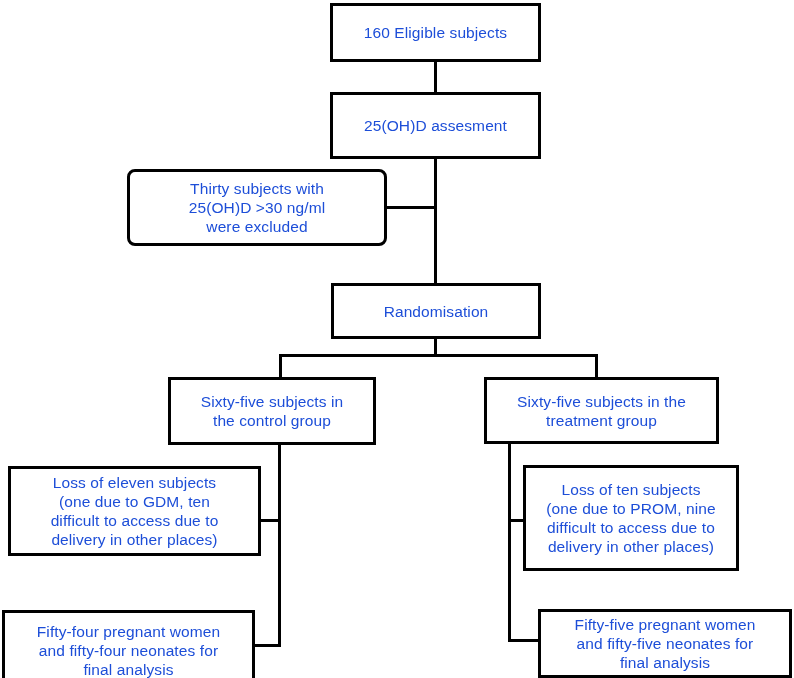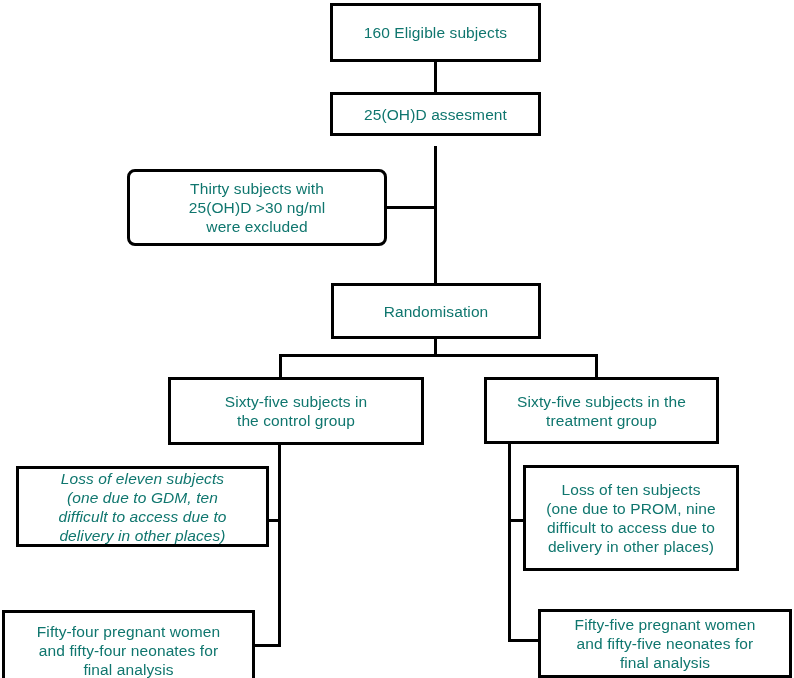--- a/index.html
+++ b/index.html
@@ -6,21 +6,21 @@
     margin: 0;
     padding: 0;
     background: #ffffff;
   }
   #canvas {
     position: relative;
     width: 794px;
     height: 678px;
     background: #ffffff;
     font-family: "Liberation Sans", "DejaVu Sans", sans-serif;
-    color: #0f766e;
+    color: #1d4ed8;
     overflow: hidden;
   }
   .node {
     position: absolute;
     box-sizing: border-box;
     border: 3px solid #000000;
     background: #ffffff;
     display: flex;
     align-items: center;
     justify-content: center;
@@ -33,26 +33,26 @@
     white-space: pre-line;
     padding: 2px 4px;
   }
   .line {
     position: absolute;
     background: #000000;
   }
 
   
   #n-eligible        { left: 330px; top: 3px;   width: 211px; height: 59px; }
-  #n-assessment      { left: 330px; top: 92px;  width: 211px; height: 44px; }
+  #n-assessment      { left: 330px; top: 92px;  width: 211px; height: 67px; }
   #n-excluded        { left: 127px; top: 169px; width: 260px; height: 77px; border-radius: 8px; }
   #n-randomisation   { left: 331px; top: 283px; width: 210px; height: 56px; }
-  #n-control         { left: 168px; top: 377px; width: 256px; height: 68px; }
+  #n-control         { left: 168px; top: 377px; width: 208px; height: 68px; }
   #n-treatment       { left: 484px; top: 377px; width: 235px; height: 67px; }
-  #n-loss-control    { left: 16px;   top: 466px; width: 253px; height: 81px; font-style: italic; }
+  #n-loss-control    { left: 8px;   top: 466px; width: 253px; height: 90px; }
   #n-loss-treatment  { left: 523px; top: 465px; width: 216px; height: 106px; text-align: center; }
   #n-final-control   { left: 2px;   top: 610px; width: 253px; height: 80px; }
   #n-final-treatment { left: 538px; top: 609px; width: 254px; height: 69px; }
 
   
   #l-top-assess      { left: 434px; top: 62px;  width: 3px;   height: 30px; }
   #l-assess-random   { left: 434px; top: 146px; width: 3px;   height: 137px; }
   #l-excluded-stub   { left: 387px; top: 206px; width: 48px;  height: 3px; }
   #l-random-split    { left: 434px; top: 339px; width: 3px;   height: 18px; }
   #l-splitter        { left: 279px; top: 354px; width: 319px; height: 3px; }

